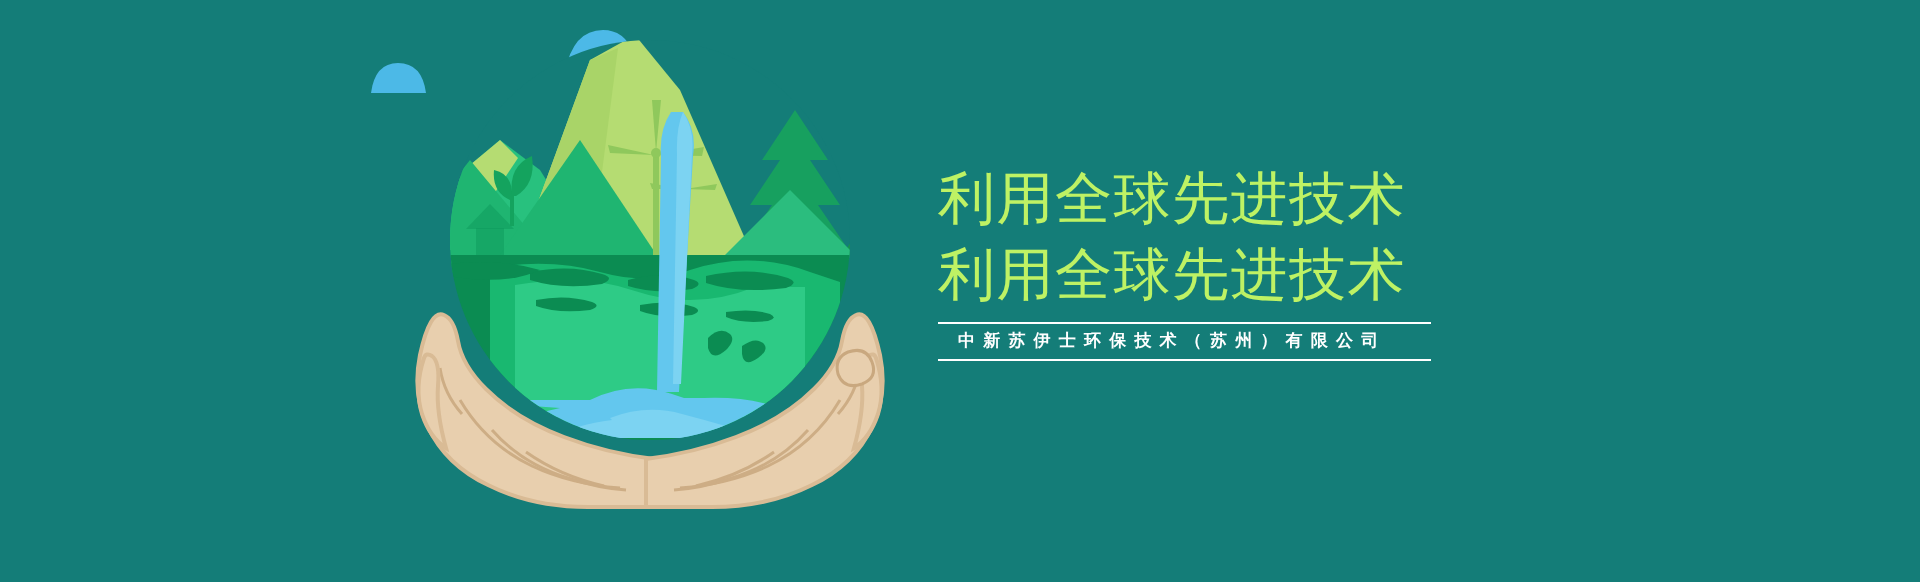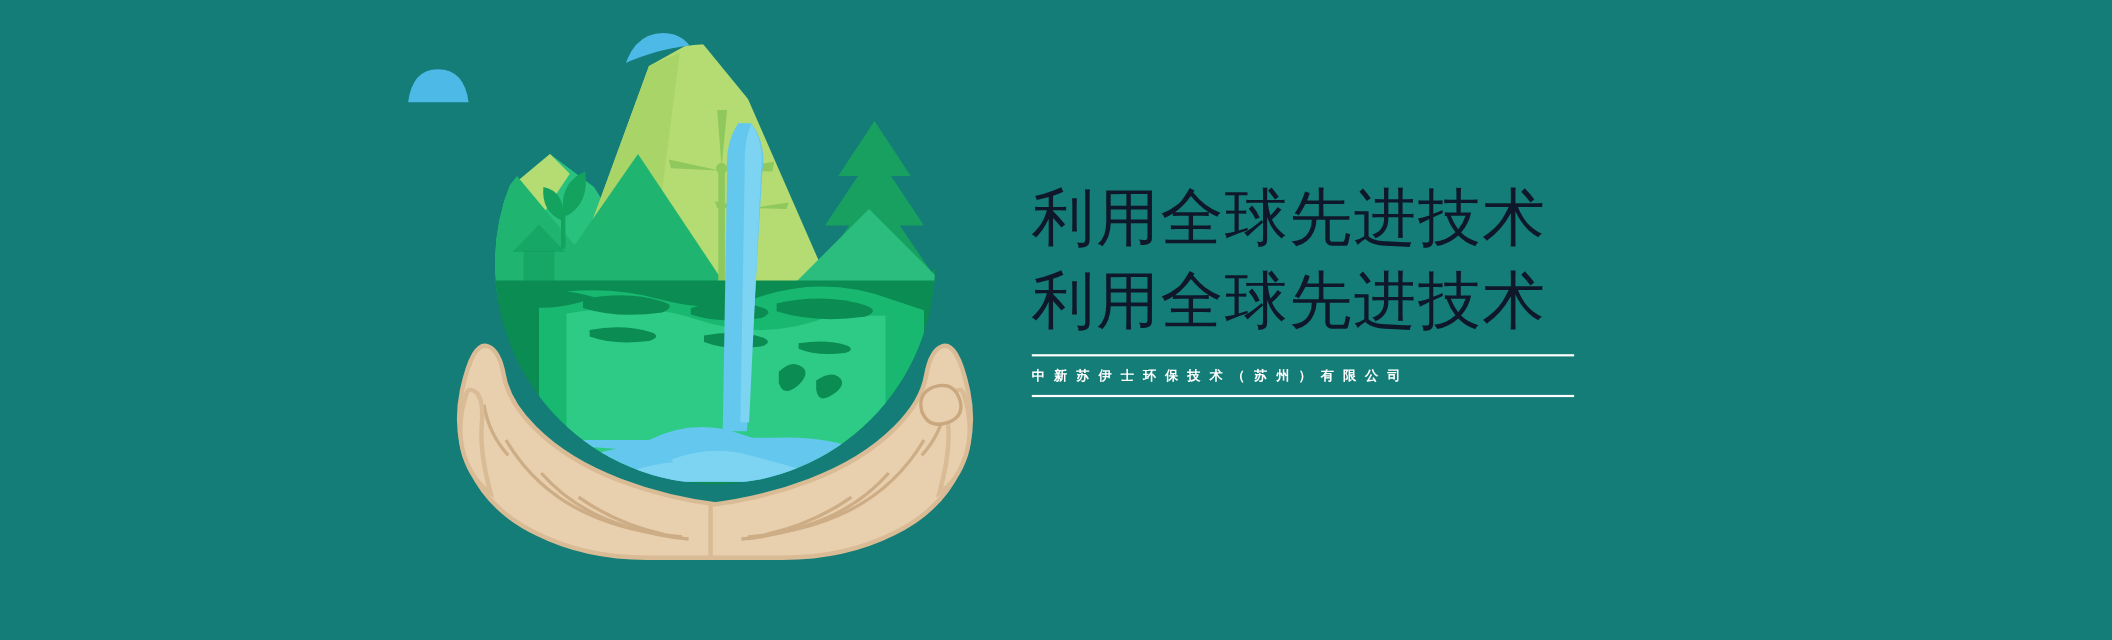--- a/index.html
+++ b/index.html
@@ -33,41 +33,42 @@
   }
 
   
   #text-block {
     position: absolute;
     left: 938px;
     top: 160px;
     width: 620px;
   }
   .headline {
-    color: #0f172a;
+    color: #bef264;
     font-size: 57px;
     line-height: 76px;
     letter-spacing: 1.5px;
     font-weight: 300;
     white-space: nowrap;
   }
   #company-wrap {
     margin-top: 10px;
     width: 493px;
     border-top: 2px solid #ffffff;
     border-bottom: 2px solid #ffffff;
     padding: 7px 0 8px 0;
   }
   #company-name {
     color: #ffffff;
-    font-size: 12px;
+    font-size: 17px;
     font-weight: bold;
     letter-spacing: 8.2px;
     line-height: 20px;
     white-space: nowrap;
+    margin-left: 20px;
   }
 </style>
 </head>
 <body>
 
 <div id="banner">
 
   <div id="illustration">
     <svg viewBox="0 0 620 582" xmlns="http://www.w3.org/2000/svg">
       <defs>

